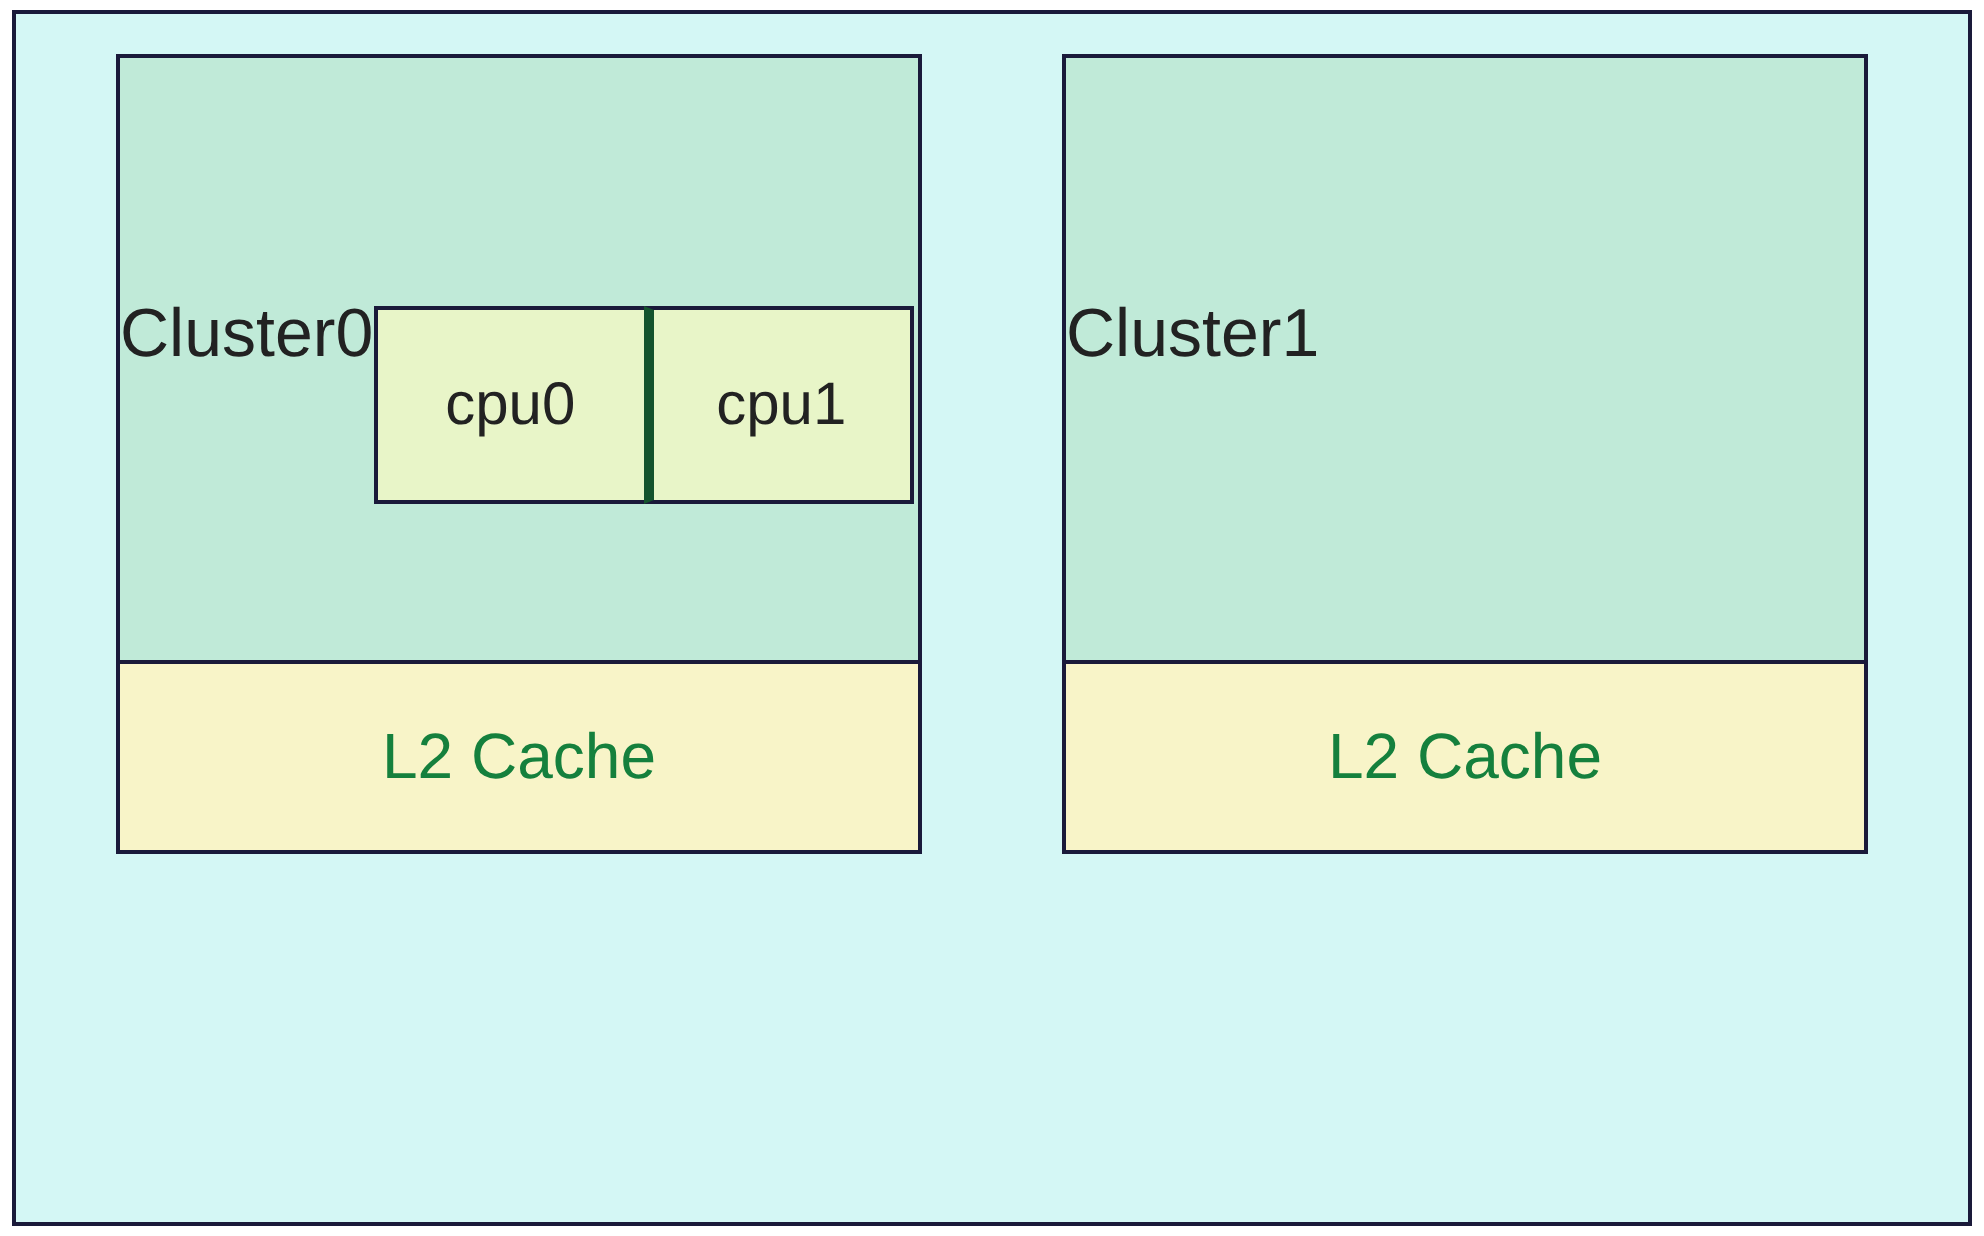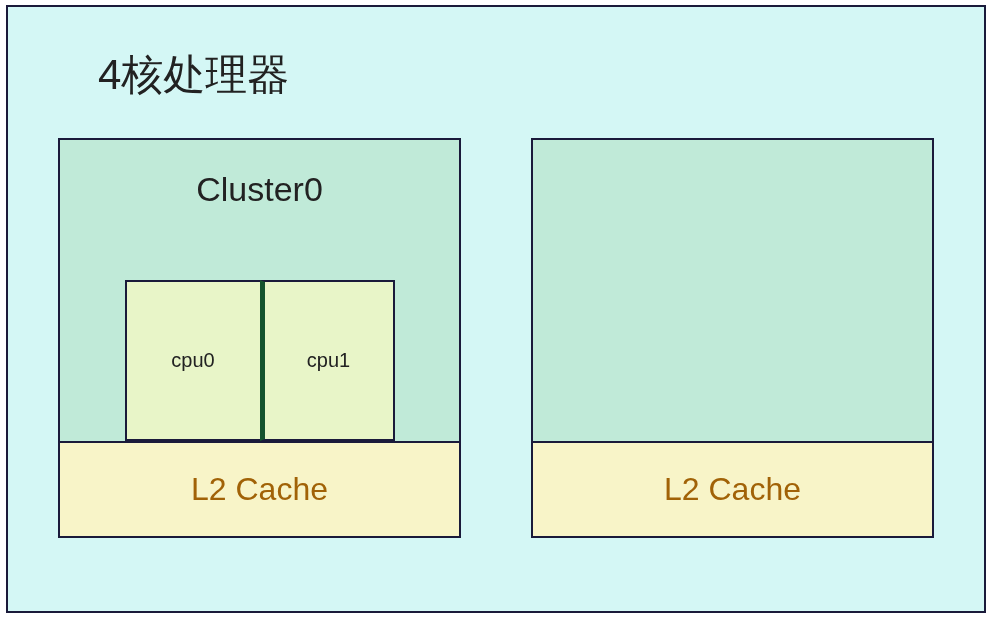--- a/index.html
+++ b/index.html
@@ -39,82 +39,82 @@
     .cluster-wrapper {
       flex: 1;
       display: flex;
       flex-direction: column;
     }
     .cluster-box {
       background: #c0ead8;
       border: 2px solid #1a1a3a;
       height: 305px;
       display: flex;
-      flex-direction: column;
+      flex-direction: row;
       align-items: center;
       padding-top: 30px;
     }
     .cluster-label {
       font-size: 34px;
       font-weight: 400;
       color: #222;
       margin-bottom: 55px;
     }
     .cpu-row {
       display: flex;
       justify-content: center;
     }
     .cpu-box {
       width: 135px;
-      height: 161px;
+      height: 99px;
       background: #e8f5c8;
       border: 2px solid #1a1a3a;
       display: flex;
       align-items: center;
       justify-content: center;
-      font-size: 20px;
+      font-size: 30px;
       color: #222;
       margin-top: 16px;
     }
     .cpu-box:first-child {
       border-right: none;
     }
     .cpu-box + .cpu-box {
       border-left: 5px solid #14532d;
     }
     .cache-box {
       background: #f8f4c8;
       border: 2px solid #1a1a3a;
       border-top: none;
       height: 95px;
       display: flex;
       align-items: center;
       justify-content: center;
       font-size: 32px;
-      color: #a16207;
+      color: #15803d;
     }
   </style>
 </head>
 <body>
 
 <div class="outer-container">
-  <div class="title">4核处理器</div>
   <div class="clusters-row">
 
     <div class="cluster-wrapper">
       <div class="cluster-box">
         <div class="cluster-label">Cluster0</div>
         <div class="cpu-row">
           <div class="cpu-box">cpu0</div>
           <div class="cpu-box">cpu1</div>
         </div>
       </div>
       <div class="cache-box">L2 Cache</div>
     </div>
 
     <div class="cluster-wrapper">
       <div class="cluster-box">
+        <div class="cluster-label">Cluster1</div>
       </div>
       <div class="cache-box">L2 Cache</div>
     </div>
 
   </div>
 </div>
 
 </body></html>

